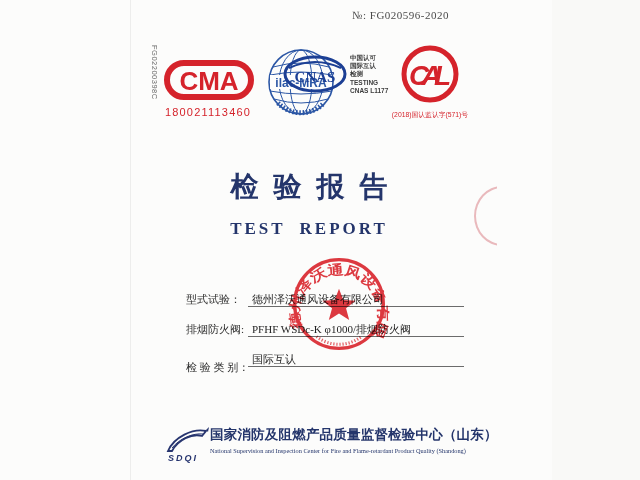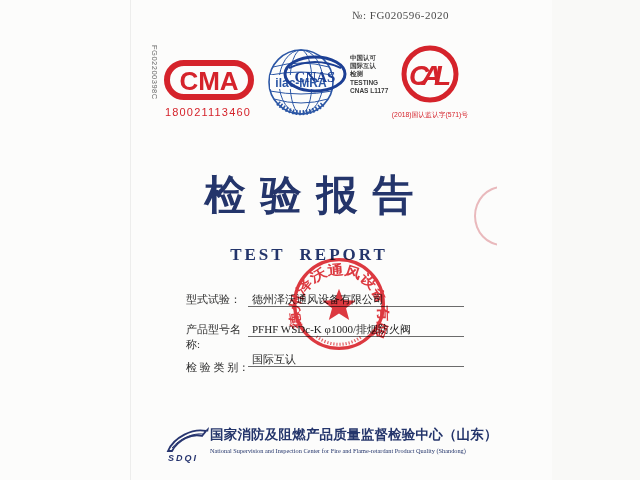--- a/index.html
+++ b/index.html
@@ -23,22 +23,22 @@
   .ilac-logo{left:266px;top:47px;}
   .cnas-logo{left:283px;top:55px;}
   .cnas-text{position:absolute;left:350px;top:54px;font-size:6.5px;line-height:8.2px;color:#3d3d3d;
              font-family:"Liberation Sans",sans-serif;font-weight:bold;}
   .cal-logo{left:398px;top:44px;}
   .cal-caption{position:absolute;left:384px;top:110px;width:92px;text-align:center;
                font-size:6.8px;color:#d5232b;font-family:"Liberation Sans",sans-serif;}
 
   
   .title-wrap{position:absolute;left:0;top:168px;width:618px;text-align:center;color:#24356b;}
-  .title-cn{font-size:41px;font-weight:bold;letter-spacing:15px;text-indent:15px;}
-  .title-en{font-size:17px;font-weight:bold;letter-spacing:3px;word-spacing:7px;margin-top:22px;}
+  .title-cn{font-size:28px;font-weight:bold;letter-spacing:15px;text-indent:15px;}
+  .title-en{font-size:17px;font-weight:bold;letter-spacing:3px;word-spacing:7px;margin-top:13px;}
 
   
   .field-label{position:absolute;left:186px;width:66px;font-size:11px;color:#2e2e2e;}
   .field-value{position:absolute;left:252px;font-size:11px;color:#1f1f1f;white-space:nowrap;}
   .field-line{position:absolute;left:248px;width:216px;height:1px;background:#6b6b6b;}
   .r1l{top:292px}.r1v{top:292px}.r1u{top:306px}
   .r2l{top:322px}.r2v{top:322px}.r2u{top:336px}
   .r3l{top:360px}.r3v{top:352px}.r3u{top:366px}
 
   
@@ -107,21 +107,21 @@
 
   <div class="title-wrap">
     <div class="title-cn">检验报告</div>
     <div class="title-en">TEST REPORT</div>
   </div>
 
   <div class="field-label r1l">型式试验：</div>
   <div class="field-value r1v">德州泽沃通风设备有限公司</div>
   <div class="field-line r1u"></div>
 
-  <div class="field-label r2l">产品型号名称:</div>
+  <div class="field-label r2l">排烟防火阀:</div>
   <div class="field-value r2v">PFHF WSDc-K φ1000/排烟防火阀</div>
   <div class="field-line r2u"></div>
 
   <div class="field-label r3l">检 验 类 别：</div>
   <div class="field-value r3v">国际互认</div>
   <div class="field-line r3u"></div>
 
   <svg class="stamp" width="102" height="102" viewBox="0 0 100 100">
     <defs>
       <path id="seal-arc" d="M 14,75 A 39,39 0 1 1 86,75" fill="none"></path>

